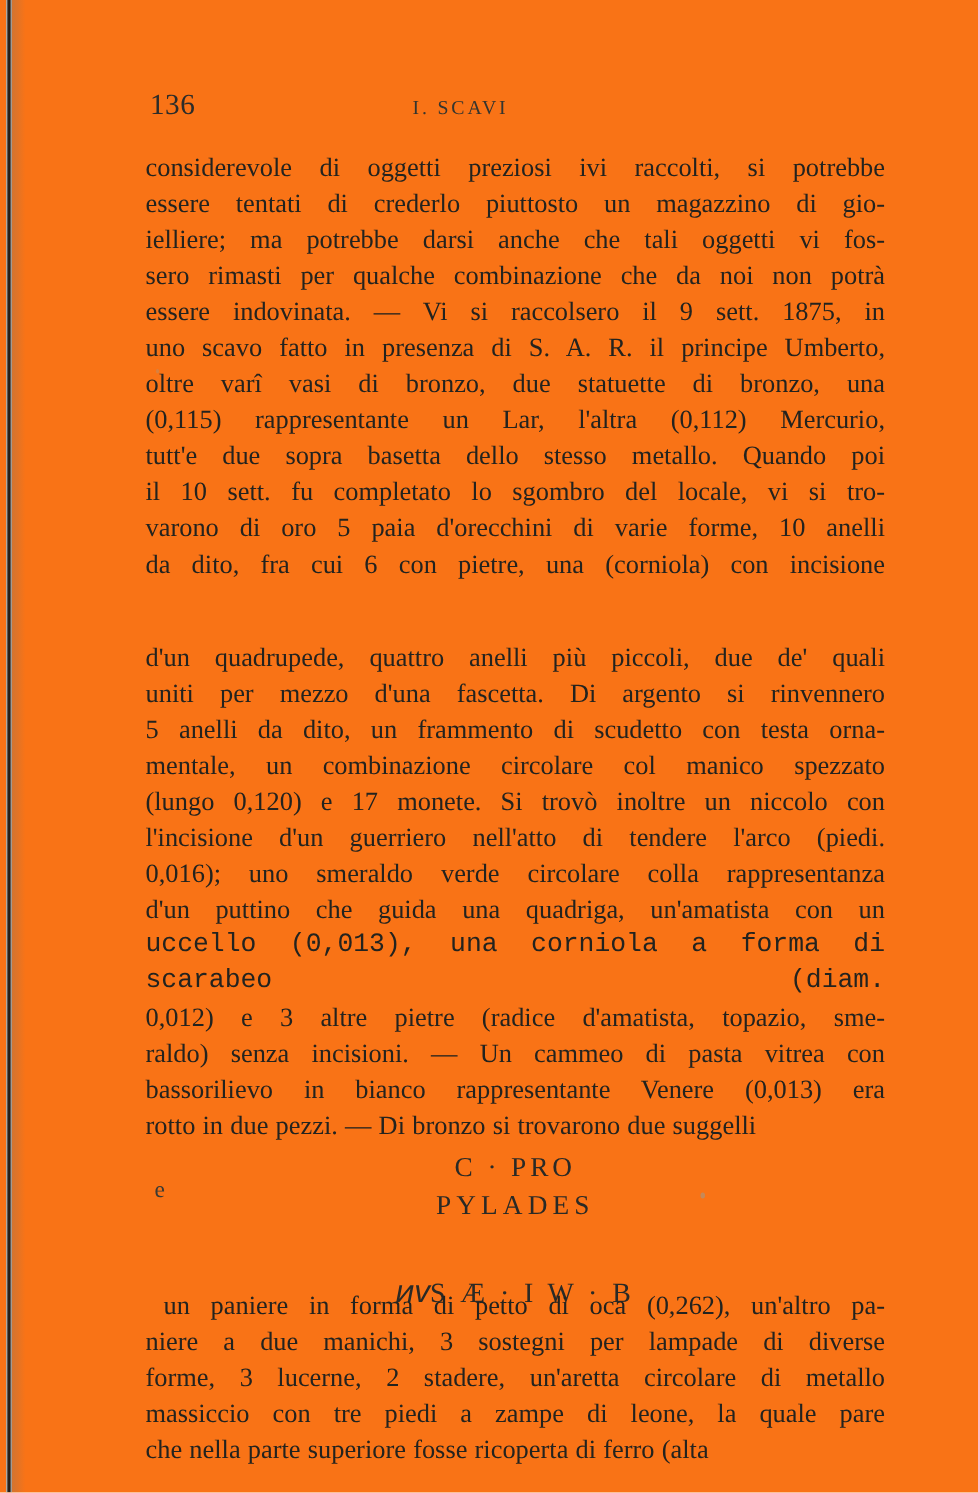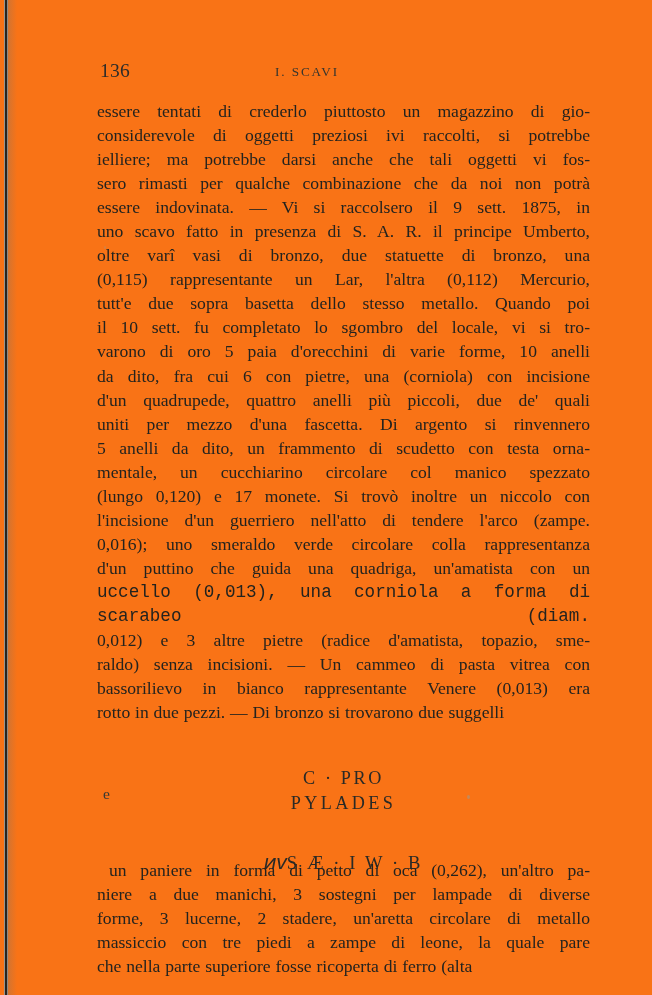--- a/index.html
+++ b/index.html
@@ -142,38 +142,38 @@
 
   <div id="gutter"></div>
   <div id="gutter-soft"></div>
 
   <div id="running-head">
     <div id="folio">136</div>
     <div id="head-title">I. SCAVI</div>
   </div>
 
   <div class="para" id="para-1">
+      <div class="ln" style="white-space: normal;">considerevole di oggetti preziosi ivi raccolti, si potrebbe</div>
       <div class="ln" style="white-space: normal;">essere tentati di crederlo piuttosto un magazzino di gio-</div>
-      <div class="ln" style="white-space: normal;">considerevole di oggetti preziosi ivi raccolti, si potrebbe</div>
       <div class="ln" style="white-space: normal;">ielliere; ma potrebbe darsi anche che tali oggetti vi fos-</div>
       <div class="ln" style="white-space: normal;">sero rimasti per qualche combinazione che da noi non potrà</div>
       <div class="ln" style="white-space: normal;">essere indovinata. — Vi si raccolsero il 9 sett. 1875, in</div>
       <div class="ln" style="white-space: normal;">uno scavo fatto in presenza di S. A. R. il principe Umberto,</div>
       <div class="ln" style="white-space: normal;">oltre varî vasi di bronzo, due statuette di bronzo, una</div>
       <div class="ln" style="white-space: normal;">(0,115) rappresentante un Lar, l'altra (0,112) Mercurio,</div>
       <div class="ln" style="white-space: normal;">tutt'e due sopra basetta dello stesso metallo. Quando poi</div>
       <div class="ln" style="white-space: normal;">il 10 sett. fu completato lo sgombro del locale, vi si tro-</div>
       <div class="ln" style="white-space: normal;">varono di oro 5 paia d'orecchini di varie forme, 10 anelli</div>
       <div class="ln" style="white-space: normal;">da dito, fra cui 6 con pietre, una (corniola) con incisione</div>
-      <div class="ln" style="white-space: normal;">d'un quadrupede, quattro anelli più piccoli, due de' quali</div>
+      <div class="ln" style="white-space: normal; margin-top: 38px;">d'un quadrupede, quattro anelli più piccoli, due de' quali</div>
       <div class="ln" style="white-space: normal;">uniti per mezzo d'una fascetta. Di argento si rinvennero</div>
       <div class="ln" style="white-space: normal;">5 anelli da dito, un frammento di scudetto con testa orna-</div>
-      <div class="ln" style="white-space: normal;">mentale, un cucchiarino circolare col manico spezzato</div>
+      <div class="ln" style="white-space: normal;">mentale, un combinazione circolare col manico spezzato</div>
       <div class="ln" style="white-space: normal;">(lungo 0,120) e 17 monete. Si trovò inoltre un niccolo con</div>
-      <div class="ln" style="white-space: normal;">l'incisione d'un guerriero nell'atto di tendere l'arco (zampe.</div>
+      <div class="ln" style="white-space: normal;">l'incisione d'un guerriero nell'atto di tendere l'arco (piedi.</div>
       <div class="ln" style="white-space: normal;">0,016); uno smeraldo verde circolare colla rappresentanza</div>
       <div class="ln" style="white-space: normal;">d'un puttino che guida una quadriga, un'amatista con un</div>
       <div class="ln" style="white-space: normal; font-family: Liberation Mono, monospace;">uccello (0,013), una corniola a forma di scarabeo (diam.</div>
       <div class="ln" style="white-space: normal;">0,012) e 3 altre pietre (radice d'amatista, topazio, sme-</div>
       <div class="ln" style="white-space: normal;">raldo) senza incisioni. — Un cammeo di pasta vitrea con</div>
       <div class="ln" style="white-space: normal;">bassorilievo in bianco rappresentante Venere (0,013) era</div>
       <div class="ln flush" style="white-space: normal;">rotto in due pezzi. — Di bronzo si trovarono due suggelli</div>
     </div>
 
   <div id="inscription">

